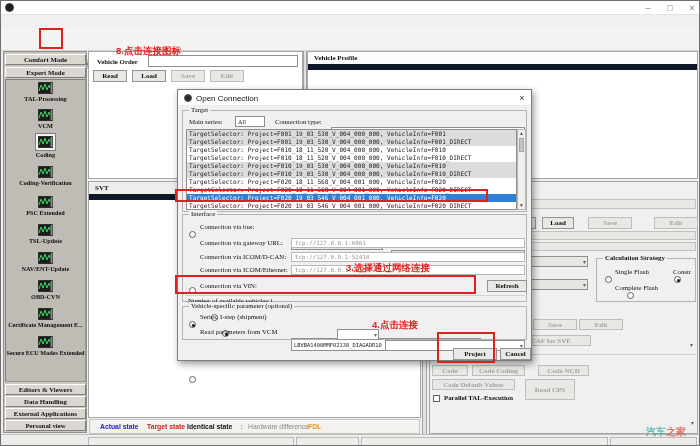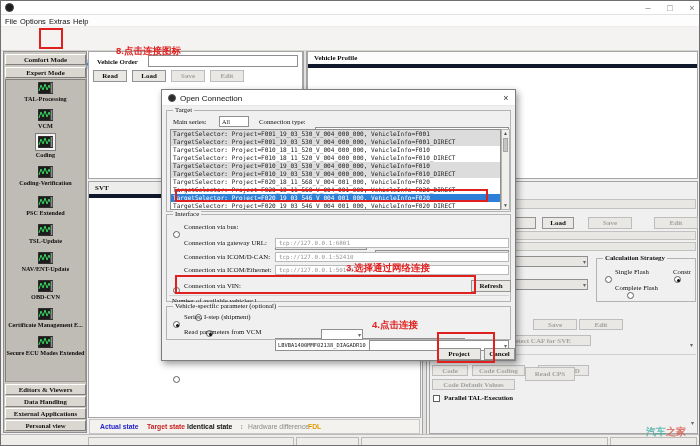--- a/index.html
+++ b/index.html
@@ -19,21 +19,21 @@
   .sidebar{background:#ccc8c1;border:1px solid #8f8f8f}
   .sbtn{background:#dad7d0;border:1px solid #7e7e7e;border-top-color:#fff;border-left-color:#fff;
         font:bold 6.8px "Liberation Serif",serif;color:#111;display:flex;align-items:center;justify-content:center;white-space:nowrap;overflow:hidden}
   .sb-inner{background:#bfbcb5;border:1px solid #9a9792;border-top-color:#84817c;border-left-color:#84817c}
   .sb-item{display:flex;flex-direction:column;align-items:center}
   .sb-label{font:bold 6.2px "Liberation Serif",serif;color:#0d0d0d;white-space:nowrap;max-width:80px;overflow:hidden;text-align:center;margin-top:1px}
   .mon{line-height:0}
   .mon.sel{border:2px solid #f2f2f2;outline:1px solid #7d7d7d;background:#d9d9d9}
   .panel{background:#fff;border:1px solid #a5a5a5}
   .phead{font:bold 7px "Liberation Serif",serif;color:#111;display:flex;align-items:center;padding-left:6px;
-         background:#fcfcfc;border-bottom:4px solid #0f172a}
+         background:#fcfcfc;border-bottom:6px solid #0f172a}
   .btn{background:#e9e8e4;border:1px solid #939393;font:bold 7px "Liberation Serif",serif;color:#111;
        display:flex;align-items:center;justify-content:center;white-space:nowrap;overflow:hidden}
   .btn.dis{color:#a3a3a3;border-color:#bdbdbd}
   .field{background:#fff;border:1px solid #8f8f8f}
   .sunken{background:#e8e7e4;border:1px solid #c2c1be}
   .combo{background:#fff;border:1px solid #8f8f8f;font:6.3px "Liberation Serif",serif;color:#222;display:flex;
          align-items:center;padding:0 9px 0 2px;position:relative;white-space:nowrap;overflow:hidden}
   .combo.dis{background:#e7e6e2;color:#8d8d8d}
   .combo .arr{position:absolute;right:1px;top:50%;transform:translateY(-55%);font-size:6px;color:#666;line-height:1}
   .tbox{background:#fff;border:1px solid #b8b8b8;font:5.9px "DejaVu Sans Mono",monospace;color:#949494;
@@ -62,26 +62,20 @@
 
 <div class="screen">
 
   <div class="abs titlebar" style="left:0;top:0;width:700px;height:14px">
     <span class="abs circle" style="left:4px;top:2px;width:9px;height:9px;background:#1d1d1d;border:1px solid #444"></span>
     <span class="abs win-ctl" style="left:640px;top:1px;width:14px">–</span>
     <span class="abs win-ctl" style="left:662px;top:1px;width:14px">□</span>
     <span class="abs win-ctl" style="left:684px;top:1px;width:14px">×</span>
   </div>
 
-  <div class="abs menubar" style="left:0;top:14px;width:700px;height:12px">
-    <span class="abs menu-item" style="left:4px;top:2px">File</span>
-    <span class="abs menu-item" style="left:19px;top:2px">Options</span>
-    <span class="abs menu-item" style="left:48px;top:2px">Extras</span>
-    <span class="abs menu-item" style="left:72px;top:2px">Help</span>
-  </div>
 
   <div class="abs toolbar" style="left:0;top:26px;width:700px;height:24px">
     <div class="abs tico circle" style="left:2px;top:30px;width:15px;height:15px;background:#2ca24c;color:#fff;font-size:7px">◀</div>
     <div class="abs tico circle" style="left:19px;top:30px;width:15px;height:15px;background:#b9b9b9;color:#fff;font-size:7px">▶</div>
     <div class="abs tico" style="left:41px;top:29px;width:17px;height:17px">
       <svg width="16" height="16" viewBox="0 0 16 16">
           <polyline points="4,12 4,6 12,6 12,4" fill="none" stroke="#35507a" stroke-width="1.4"></polyline>
           <rect x="2" y="10" width="4.5" height="4.5" fill="#2d4468"></rect>
           <rect x="10" y="1.5" width="4.5" height="4.5" fill="#2d4468"></rect>
         </svg>
@@ -250,35 +244,35 @@
     <div class="abs btn dis" style="left:103px;top:137px;width:44px;height:11px">Save</div>
     <div class="abs btn dis" style="left:149px;top:137px;width:44px;height:11px">Edit</div>
     <div class="abs btn dis" style="left:60px;top:153px;width:101px;height:11px">Detect CAF for SVE</div>
     <span class="abs" style="left:260px;top:159px;font-size:6px;color:#666">▾</span>
     <div class="abs" style="left:1px;top:172px;width:265px;height:1px;background:#cfcfcf"></div>
 
     <div class="abs btn dis" style="left:2px;top:183px;width:36px;height:11px">Code</div>
     <div class="abs btn dis" style="left:42px;top:183px;width:53px;height:11px">Code Coding</div>
     <div class="abs btn dis" style="left:108px;top:183px;width:51px;height:11px">Code NCD</div>
     <div class="abs btn dis" style="left:2px;top:197px;width:83px;height:11px">Code Default Values</div>
-    <div class="abs btn dis" style="left:95px;top:185px;width:50px;height:14px">Read CPS</div>
+    <div class="abs btn dis" style="left:95px;top:197px;width:50px;height:21px">Read CPS</div>
     <span class="abs checkbox" style="left:3px;top:213px"></span>
     <span class="abs rlabel" style="left:14px;top:212px;font-weight:bold">Parallel TAL-Execution</span>
 
     <span class="abs" style="left:261px;top:237px;font-size:6px;color:#666">▾</span>
   </div>
 
   <div class="abs statusbar" style="left:0;top:433px;width:700px;height:13px">
     <div class="abs seg" style="left:87px;top:2px;width:206px;height:9px"></div>
     <div class="abs seg" style="left:295px;top:2px;width:63px;height:9px"></div>
     <div class="abs seg" style="left:360px;top:2px;width:247px;height:9px"></div>
     <div class="abs seg" style="left:609px;top:2px;width:87px;height:9px"></div>
   </div>
 
-  <div class="abs dialog" style="left:160px;top:88px;width:355px;height:272px">
+  <div class="abs dialog" style="left:176px;top:88px;width:355px;height:272px">
     <div class="dtitle abs" style="left:0;top:0;width:353px;height:16px">
       <span class="abs circle" style="left:6px;top:4px;width:8px;height:8px;background:#2b2b2b;border:1px solid #555"></span>
       <span class="abs" style="left:18px;top:4px">Open Connection</span>
       <span class="abs win-ctl" style="left:338px;top:2px;width:12px;color:#333">×</span>
     </div>
 
     <div class="abs group" style="left:4px;top:20px;width:345px;height:102px">
       <span class="glabel">Target</span>
       <span class="abs rlabel" style="left:6px;top:7px">Main series:</span>
       <div class="abs combo" style="left:52px;top:5px;width:30px;height:11px">All</div>

